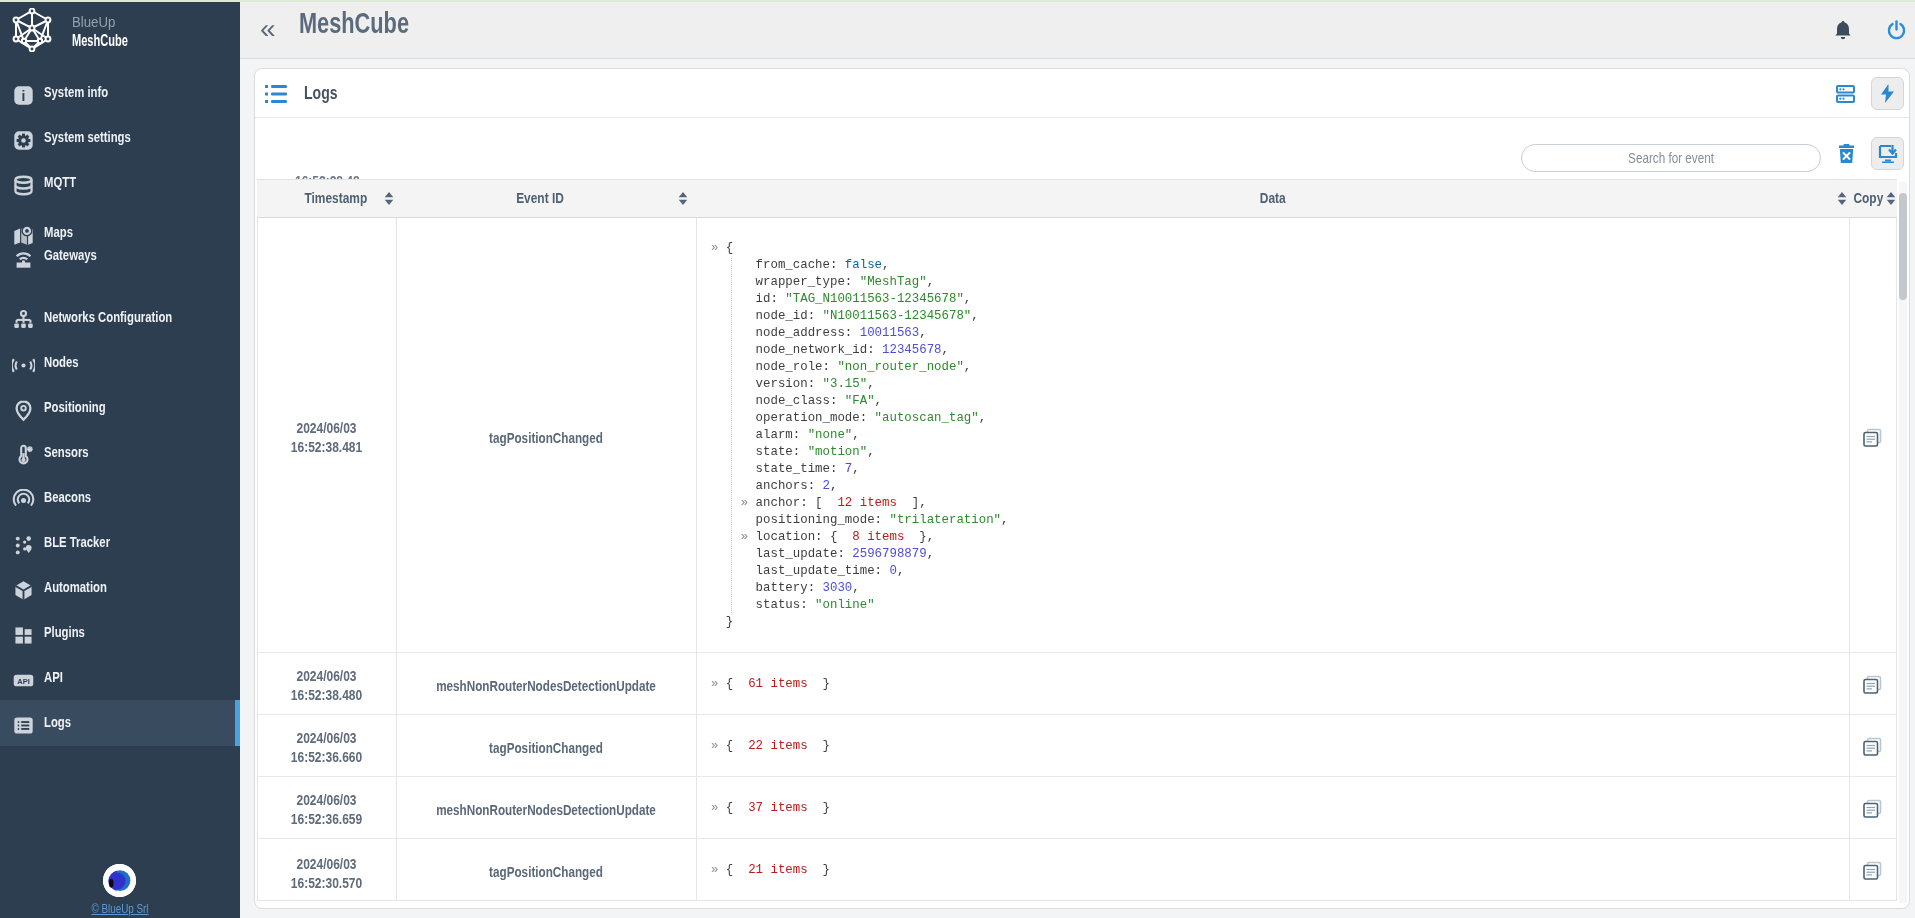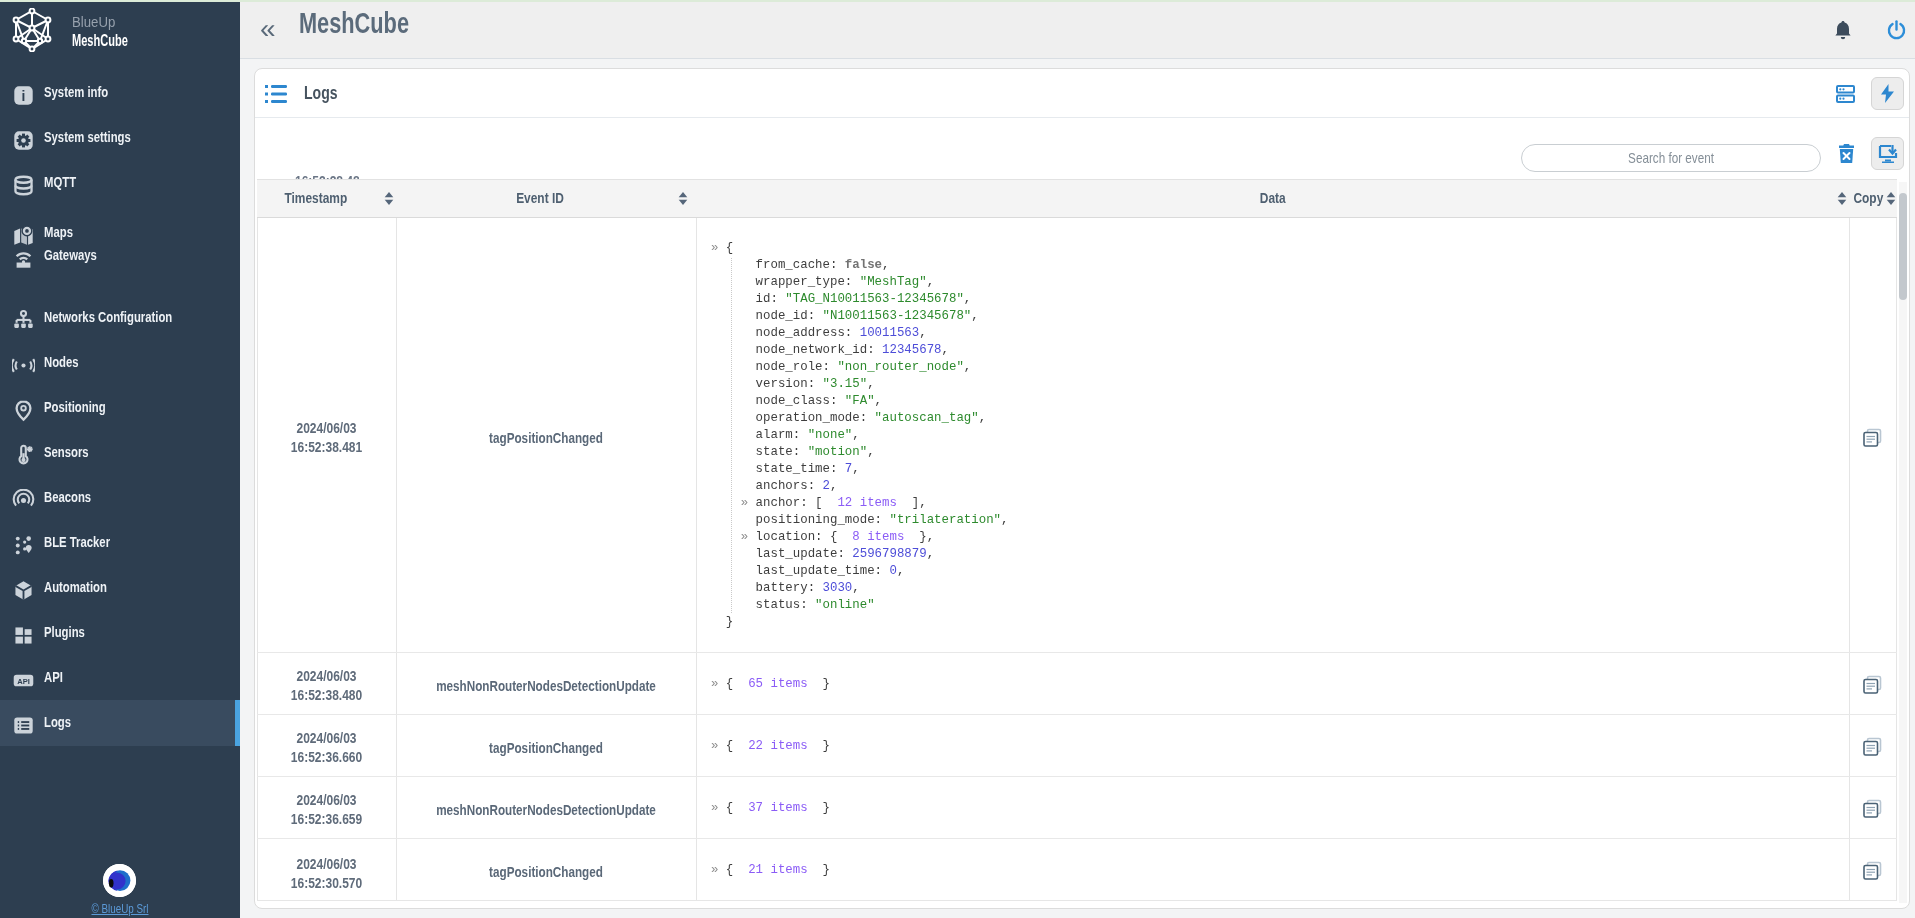--- a/index.html
+++ b/index.html
@@ -35,22 +35,22 @@
 .hline { background:#e8e8e8; height:1px; }
 .vline { background:#e5e5e5; width:1px; }
 #thead { left:257px; top:179px; width:1640px; height:39px; background:#f4f4f4; border-top:1px solid #e2e2e2; border-bottom:1px solid #dadada; }
 .th { position:absolute; top:0; height:37px; font-size:15.5px; font-weight:bold; color:#4e5f70; display:flex; align-items:center; justify-content:center; }
 .th span { transform:scaleX(.77); }
 .cell { position:absolute; font-size:15px; color:#5f6b7a; text-align:center; line-height:18.5px; font-weight:bold; transform:scaleX(.8); }
 .ev { position:absolute; font-size:15px; font-weight:bold; color:#5a6878; text-align:center; transform:scaleX(.78); }
 pre.json { position:absolute; font-family:"Liberation Mono", monospace; font-size:12.4px; line-height:17px; color:#3e3e3e; }
 pre.json .s { color:#2d8a2d; }
 pre.json .n { color:#4d4dd8;text-align:right; }
-pre.json .b { color:#737373; font-weight:bold; }
-pre.json .g { color:#8b5cf6; }
+pre.json .b { color:#0369a1; font-weight:normal; }
+pre.json .g { color:#b91c1c; }
 pre.json .a { color:#8e8e8e; }
 </style>
 </head>
 <body>
 <div id="strip" class="abs"></div>
 <div id="side" class="abs"></div>
 <div id="topbar" class="abs"></div>
 <div id="panel" class="abs"></div>
 <div id="ph-border" class="abs"></div>
 
@@ -324,21 +324,21 @@
       <path d="M11 5.5 L14.5 9.5 L18 5.5"></path>
     </g>
   <rect x="7" y="15.5" width="6" height="2" fill="#2d87cf"></rect>
   <rect x="4" y="17.5" width="12" height="1.5" fill="#2d87cf"></rect>
 </svg>
 
 <div class="abs" style="left:295px;top:176px;width:64px;height:4px;overflow:hidden;">
   <div style="margin-top:-4px;font-size:15px;font-weight:bold;color:#6b7686;transform:scaleX(.8);transform-origin:left top;">16:52:28.480</div>
 </div>
 <div id="thead" class="abs"></div>
-<div class="th abs" style="left:253px;width:139px;top:179px;padding-right:13px;">
+<div class="th abs" style="left:273px;width:139px;top:179px;padding-right:13px;">
     <span>Timestamp</span>
   </div>
 <div class="th abs" style="left:396px;width:300px;top:179px;padding-right:11px;">
     <span>Event ID</span>
   </div>
 <div class="th abs" style="left:696px;width:1153px;top:179px;">
     <span>Data</span>
   </div>
 <div class="th abs" style="left:1849px;width:34px;top:179px;padding-left:5px;">
     <span>Copy</span>
@@ -391,21 +391,21 @@
       positioning_mode: <span class="s">"trilateration"</span>,
     <span class="a">»</span> location: {  <span class="g">8 items</span>  },
       last_update: <span class="n">2596798879</span>,
       last_update_time: <span class="n">0</span>,
       battery: <span class="n">3030</span>,
       status: <span class="s">"online"</span>
   }</pre>
 <div class="abs" style="left:731px;top:258px;width:1px;height:355px;border-left:1px dotted #c9c9c9;"></div>
 <div class="cell abs" style="left:257px;top:667px;width:139px;">2024/06/03<br>16:52:38.480</div>
 <div class="ev abs" style="left:396px;top:677px;width:300px;">meshNonRouterNodesDetectionUpdate</div>
-<pre class="json abs" style="left:711px;top:676px;"><span class="a">»</span> {  <span class="g">65 items</span>  }</pre>
+<pre class="json abs" style="left:711px;top:676px;"><span class="a">»</span> {  <span class="g">61 items</span>  }</pre>
 <div class="cell abs" style="left:257px;top:729px;width:139px;">2024/06/03<br>16:52:36.660</div>
 <div class="ev abs" style="left:396px;top:739px;width:300px;">tagPositionChanged</div>
 <pre class="json abs" style="left:711px;top:738px;"><span class="a">»</span> {  <span class="g">22 items</span>  }</pre>
 <div class="cell abs" style="left:257px;top:791px;width:139px;">2024/06/03<br>16:52:36.659</div>
 <div class="ev abs" style="left:396px;top:801px;width:300px;">meshNonRouterNodesDetectionUpdate</div>
 <pre class="json abs" style="left:711px;top:800px;"><span class="a">»</span> {  <span class="g">37 items</span>  }</pre>
 <div class="cell abs" style="left:257px;top:855px;width:139px;">2024/06/03<br>16:52:30.570</div>
 <div class="ev abs" style="left:396px;top:863px;width:300px;">tagPositionChanged</div>
 <pre class="json abs" style="left:711px;top:862px;"><span class="a">»</span> {  <span class="g">21 items</span>  }</pre>
 <svg class="abs cicon" style="left:1862px;top:427px;" width="21" height="21" viewBox="0 0 21 21">

